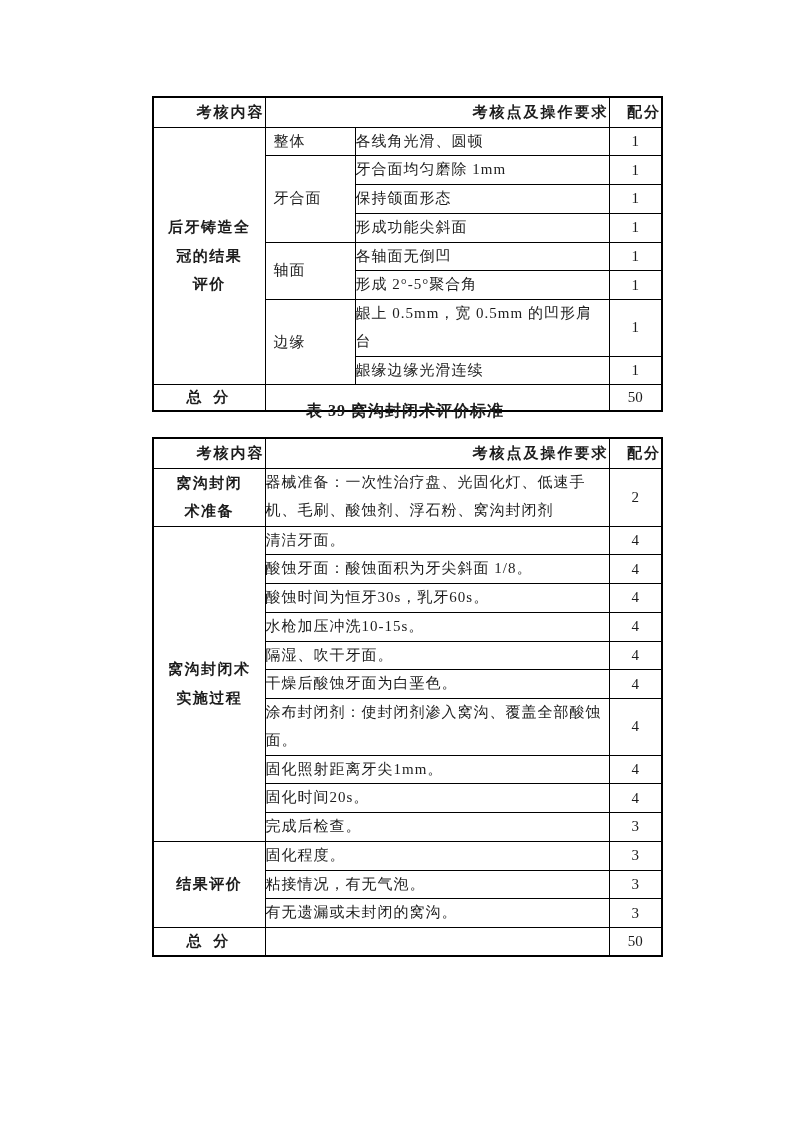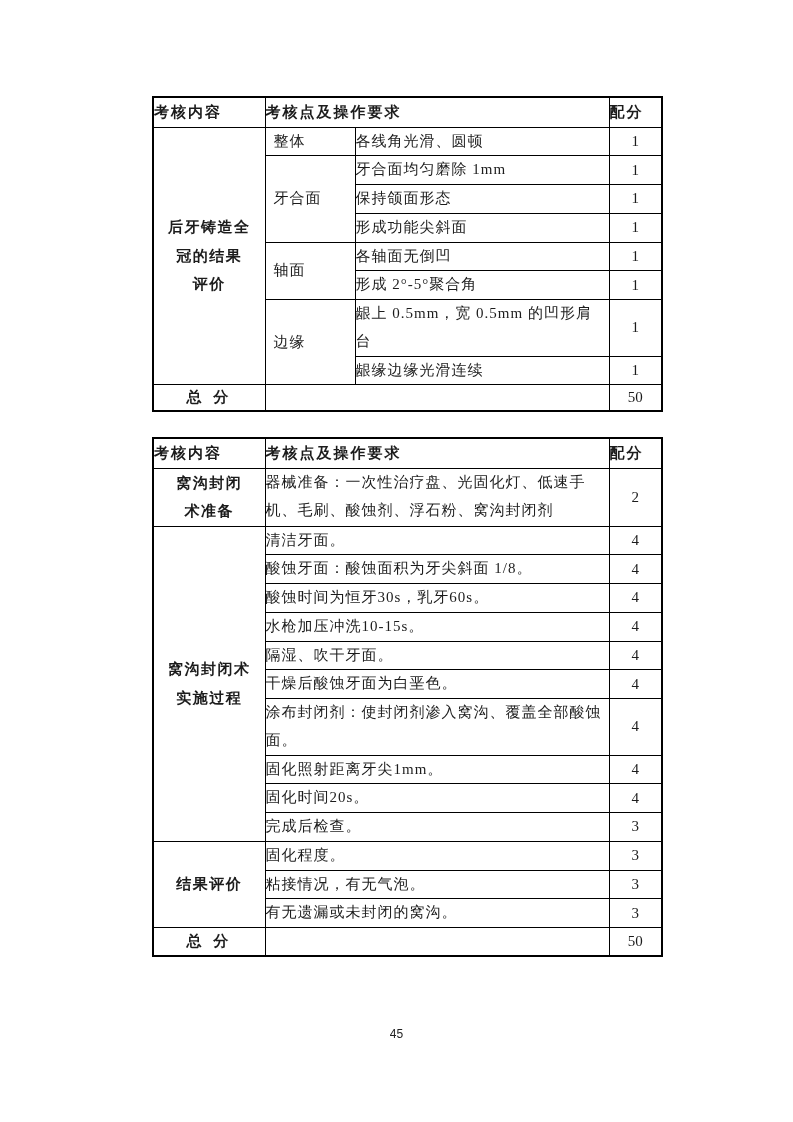--- a/index.html
+++ b/index.html
@@ -21,21 +21,21 @@
   }
   td, th {
     border: 1px solid #000;
     vertical-align: middle;
     font-weight: normal;
     letter-spacing: 1px;
     overflow: hidden;
   }
   th.hdr {
     font-weight: bold;
-    text-align: left;
+    text-align: right;
     letter-spacing: 2px;
     margin-top: 21px;
   }
   .cat {
     font-weight: bold;
     text-align: center;
     white-space: pre-line;
     line-height: 1.9;
     letter-spacing: 1.5px;
     margin-top: 47px;
@@ -149,20 +149,21 @@
       </tr>
       <tr class="r26">
         <td class="total-label">总 分</td>
         <td colspan="2"></td>
         <td class="score">50</td>
       </tr>
     </tbody>
       </table>
   </div>
 
+  <div id="table2-title">表 39 窝沟封闭术评价标准</div>
 
   <div id="table2-wrap">
     <table class="t2">
       <colgroup>
         <col style="width:112px">
           <col style="width:344px">
           <col style="width:53px">
       </colgroup>
       <tbody>
           <tr class="rh30">
@@ -233,15 +234,14 @@
       </tr>
       <tr class="r28">
         <td class="total-label">总 分</td>
         <td></td>
         <td class="score">50</td>
       </tr>
     </tbody>
       </table>
   </div>
 
-  <div id="page-number">45</div>
 
 </div>
 
 </body></html>

